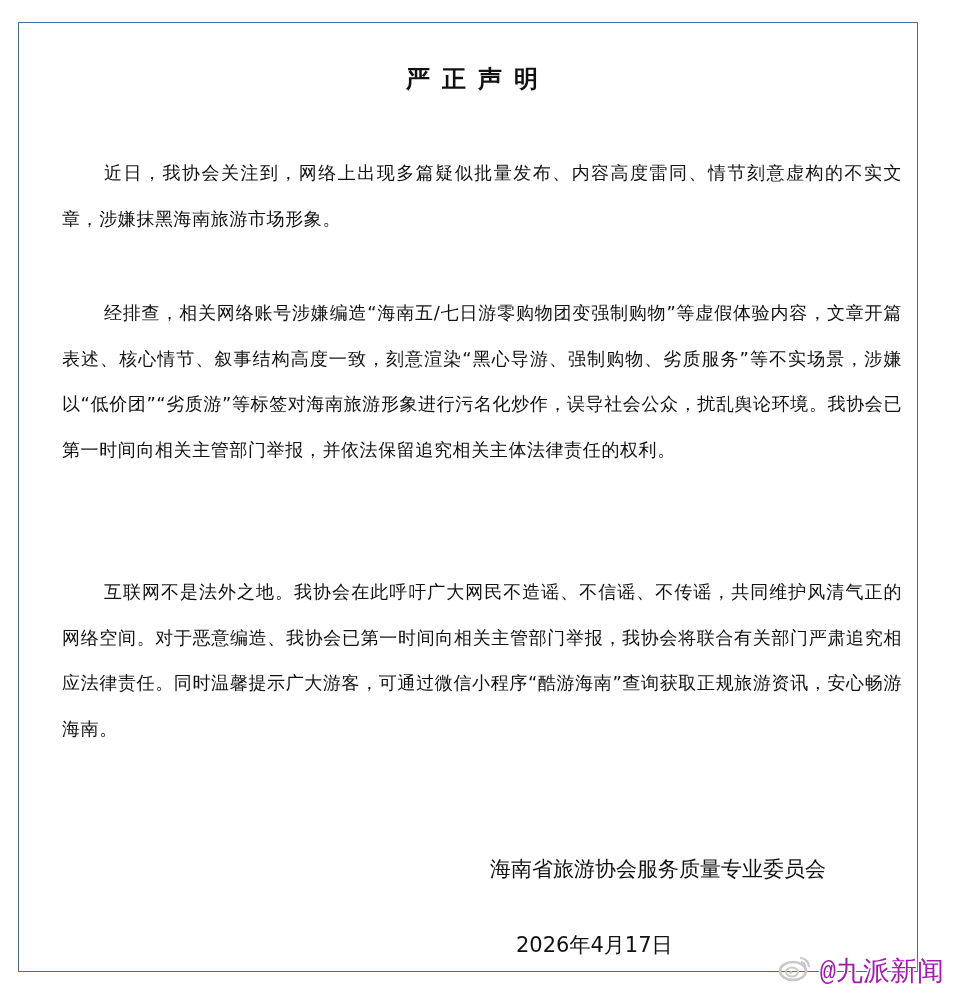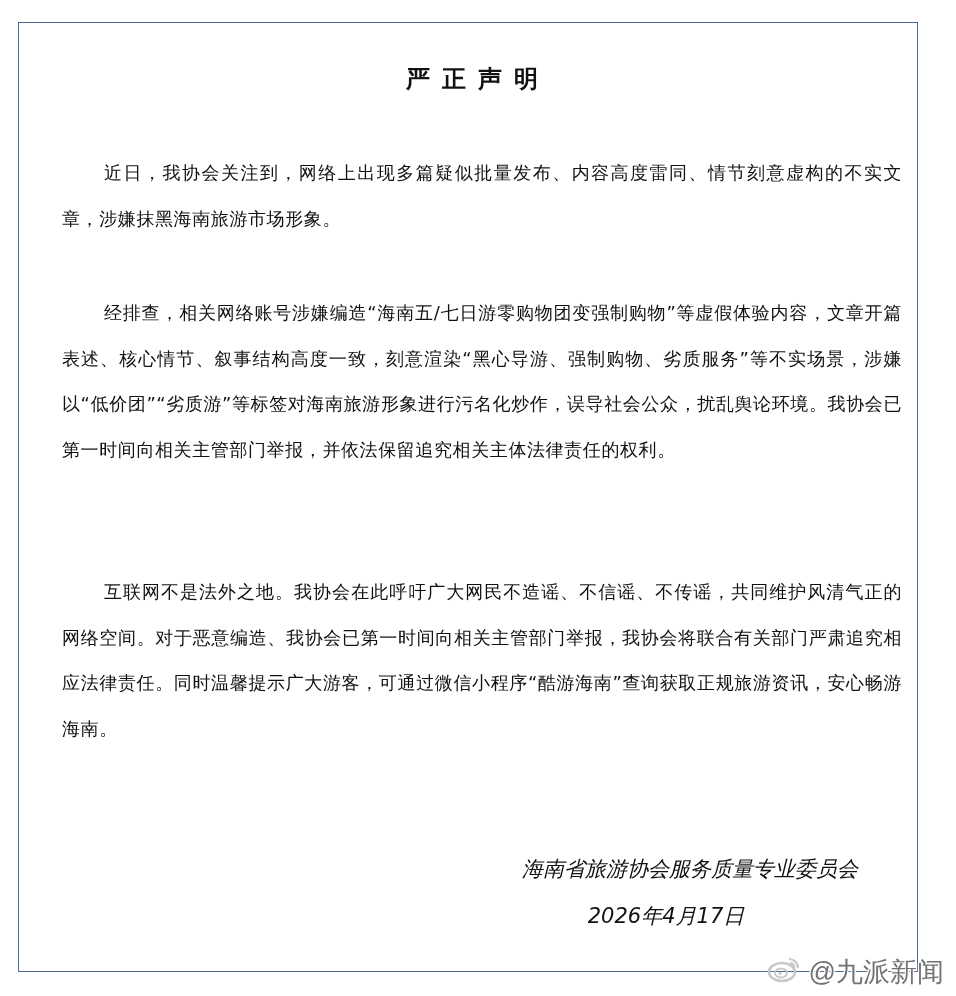--- a/index.html
+++ b/index.html
@@ -45,41 +45,40 @@
       letter-spacing: 0.6px;
       text-align: justify;
     }
     #para-1 { top: 150px; }
     #para-2 { top: 290px; }
     #para-3 { top: 569px; }
     .signature {
       position: absolute;
       right: 66px;
       width: 400px;
-      text-align: center;
+      text-align: left;
       font-size: 21px;
       line-height: 30px;
-      font-style: italic;
     }
     #sig-org { top: 854px; }
     #sig-date {
-      top: 901px;
+      top: 930px;
       right: 140px;
       width: 300px;
     }
     .watermark {
       position: absolute;
       right: 12px;
       bottom: 6px;
       display: flex;
       align-items: center;
       gap: 6px;
-      color: #737373;
+      color: #a21caf;
       font-size: 27px;
-      font-family: Liberation Sans, sans-serif;
+      font-family: Liberation Mono, monospace;
       text-shadow:
         -1px -1px 0 #ffffff, 1px -1px 0 #ffffff,
         -1px 1px 0 #ffffff, 1px 1px 0 #ffffff,
         0 0 3px #ffffff;
     }
     .watermark svg {
       width: 36px;
       height: 30px;
     }
   </style>

